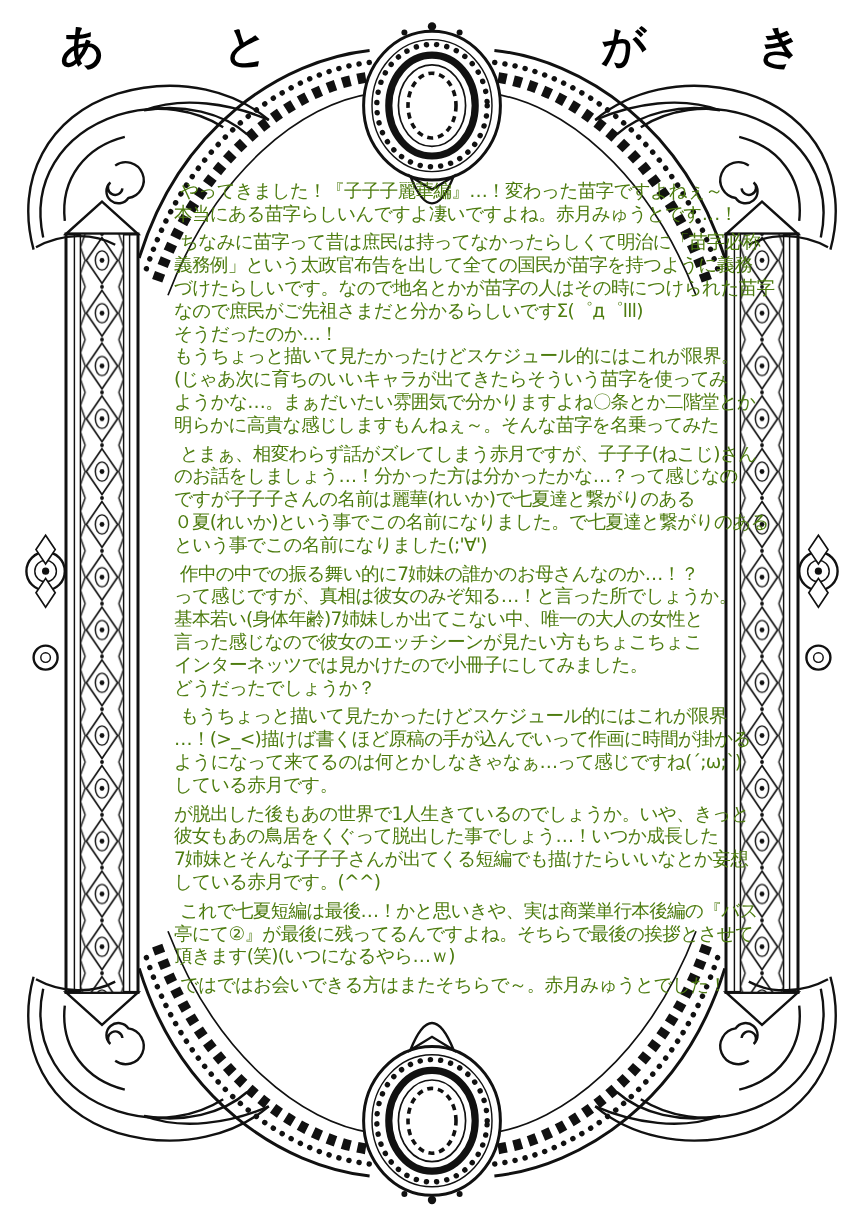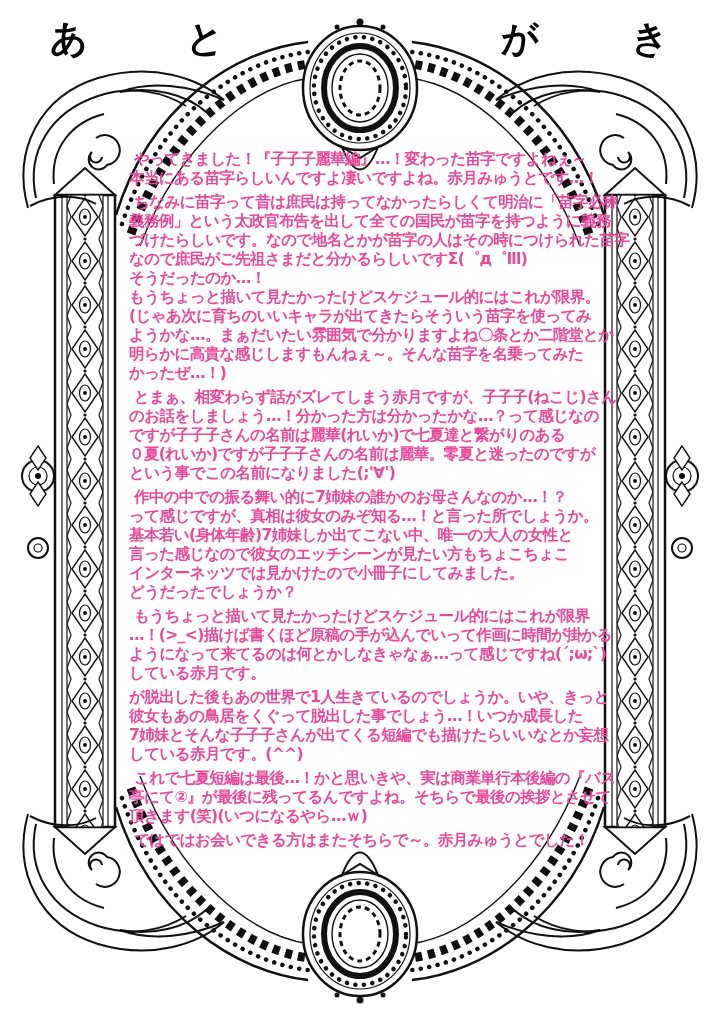--- a/index.html
+++ b/index.html
@@ -10,23 +10,23 @@
   .frame path,.frame rect,.frame ellipse,.frame circle{vector-effect:none;}
   .s25{stroke:#111;stroke-width:2.5;fill:none;}
   .s20{stroke:#111;stroke-width:2;fill:none;}
   .s14{stroke:#111;stroke-width:1.4;fill:none;}
   .s12{stroke:#111;stroke-width:1.2;fill:none;}
   .dots{stroke:#111;stroke-width:4.5;fill:none;stroke-dasharray:0.1 8.5;stroke-linecap:round;}
   .band{stroke:#111;stroke-width:9;fill:none;stroke-dasharray:7 6;}
   .fillw{fill:#fff;stroke:#111;}
   .title-char{position:absolute;top:14px;font-size:37px;font-weight:bold;color:#000;z-index:2;}
   .t0{left:50px}.t1{left:186px}.t2{left:501px}.t3{left:631px}
-  .textblock{position:absolute;left:129px;top:150px;width:478px;z-index:2;
-             font-size:15.5px;line-height:19px;font-weight:700;letter-spacing:-0.6px;
-             white-space:nowrap;color:#ec4899;}
+  .textblock{position:absolute;left:145px;top:150px;width:478px;z-index:2;
+             font-size:15.5px;line-height:19px;font-weight:400;letter-spacing:-0.6px;
+             white-space:nowrap;color:#4d7c0f;}
   .para{margin:0 0 5px 0;}
   .line{height:19px;}
   .line.indent{padding-left:5px;}
   .footer-row{display:flex;justify-content:space-between;align-items:baseline;margin-top:0;}
 </style>
 </head>
 <body>
 
 <div class="page">
 
@@ -120,28 +120,27 @@
     <div class="para">
       <div class="line indent">ちなみに苗字って昔は庶民は持ってなかったらしくて明治に「苗字必称</div>
       <div class="line">義務例」という太政官布告を出して全ての国民が苗字を持つように義務</div>
       <div class="line">づけたらしいです。なので地名とかが苗字の人はその時につけられた苗字</div>
       <div class="line">なので庶民がご先祖さまだと分かるらしいですΣ(゜д゜lll)</div>
       <div class="line">そうだったのか…！</div>
       <div class="line">もうちょっと描いて見たかったけどスケジュール的にはこれが限界。</div>
       <div class="line">(じゃあ次に育ちのいいキャラが出てきたらそういう苗字を使ってみ</div>
       <div class="line">ようかな…。まぁだいたい雰囲気で分かりますよね〇条とか二階堂とか</div>
       <div class="line">明らかに高貴な感じしますもんねぇ～。そんな苗字を名乗ってみた</div>
-      <div class="line">かったぜ…！)</div>
     </div>
 
     <div class="para">
       <div class="line indent">とまぁ、相変わらず話がズレてしまう赤月ですが、子子子(ねこじ)さん</div>
       <div class="line">のお話をしましょう…！分かった方は分かったかな…？って感じなの</div>
       <div class="line">ですが子子子さんの名前は麗華(れいか)で七夏達と繋がりのある</div>
-      <div class="line">０夏(れいか)ですが子子子さんの名前は麗華。零夏と迷ったのですが</div>
+      <div class="line">０夏(れいか)という事でこの名前になりました。で七夏達と繋がりのある</div>
       <div class="line">という事でこの名前になりました(;'∀')</div>
     </div>
 
     <div class="para">
       <div class="line indent">作中の中での振る舞い的に7姉妹の誰かのお母さんなのか…！？</div>
       <div class="line">って感じですが、真相は彼女のみぞ知る…！と言った所でしょうか。</div>
       <div class="line">基本若い(身体年齢)7姉妹しか出てこない中、唯一の大人の女性と</div>
       <div class="line">言った感じなので彼女のエッチシーンが見たい方もちょこちょこ</div>
       <div class="line">インターネッツでは見かけたので小冊子にしてみました。</div>
       <div class="line">どうだったでしょうか？</div>

